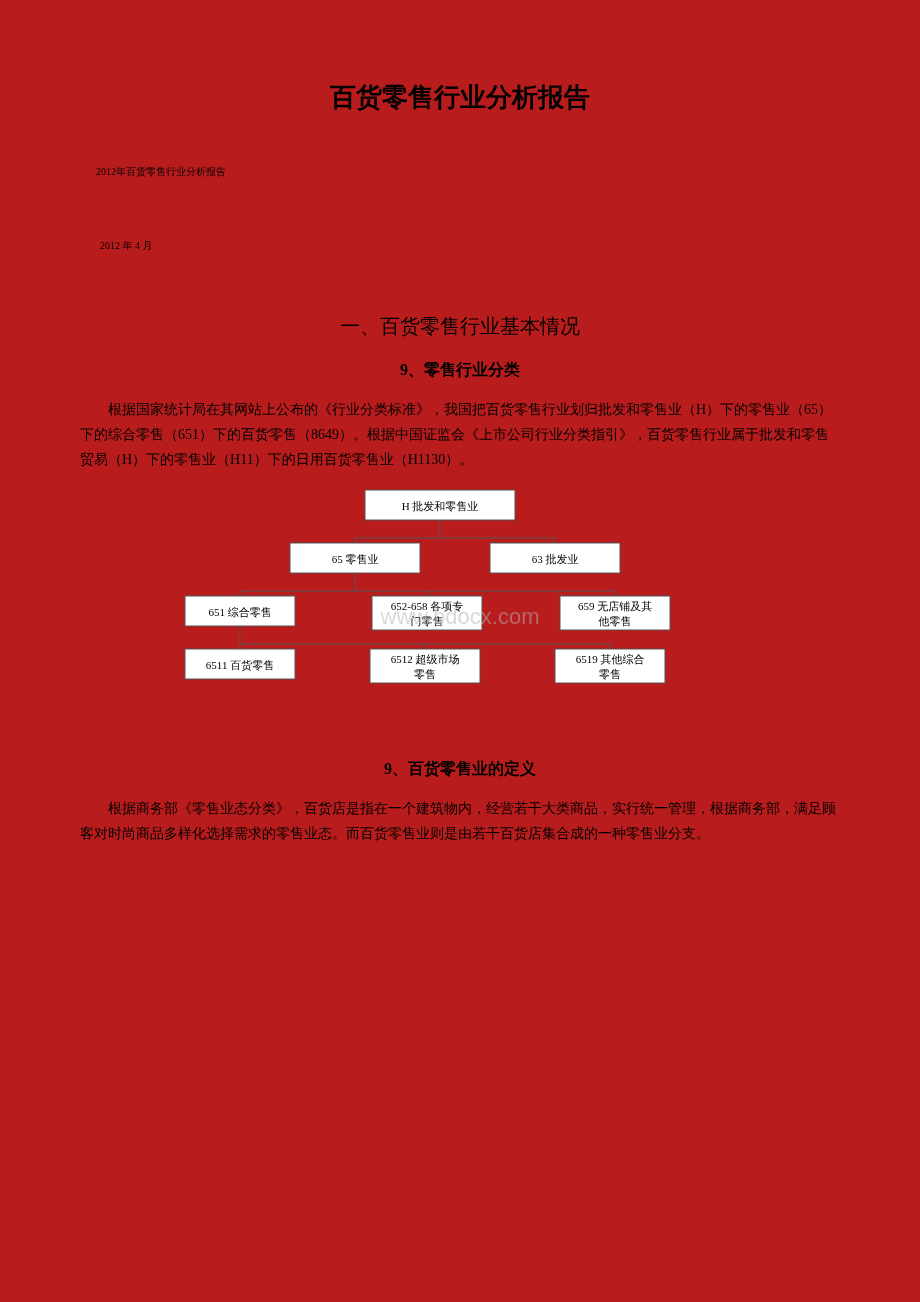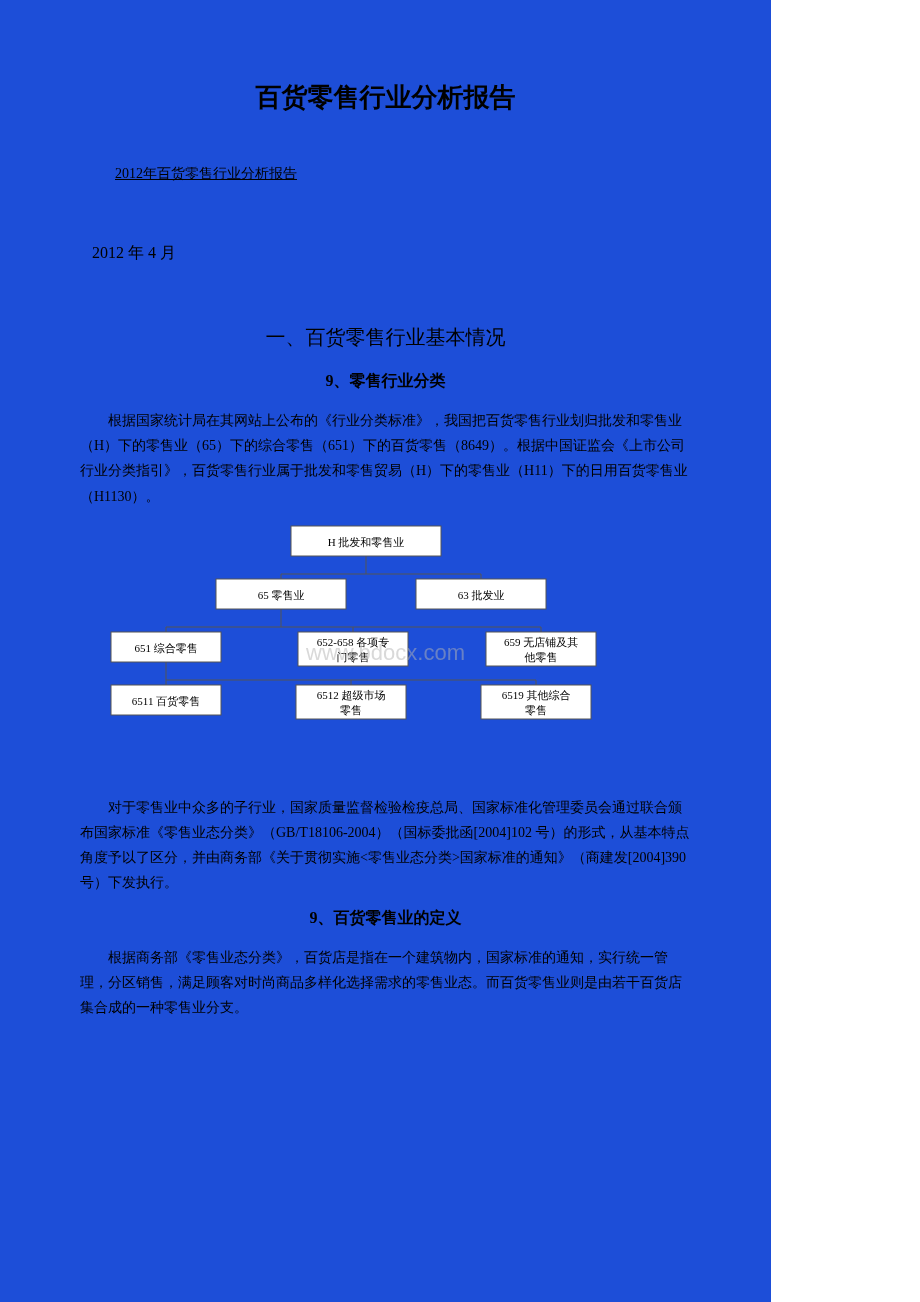--- a/index.html
+++ b/index.html
@@ -11,46 +11,45 @@
     body {
       background: #ffffff;
       font-family: "SimSun", "宋体", serif;
       font-size: 14px;
       color: #000000;
       width: 920px;
       min-height: 1302px;
     }
 
     .page-container {
-      width: 771px;
+      width: 920px;
       min-height: 1302px;
-      background: #1d4ed8;
+      background: #b91c1c;
       padding: 60px 80px;
     }
 
     .main-title {
       text-align: center;
       font-size: 26px;
       font-weight: bold;
       font-family: "SimHei", "黑体", sans-serif;
       margin-bottom: 50px;
       margin-top: 20px;
     }
 
     .subtitle-line {
-      font-size: 14px;
+      font-size: 10px;
       margin-bottom: 60px;
-      margin-left: 35px;
-      text-decoration: underline;
+      margin-left: 16px;
     }
 
     .date-line {
-      font-size: 16px;
+      font-size: 10px;
       margin-bottom: 60px;
-      margin-left: 12px;
+      margin-left: 20px;
     }
 
     .section-title {
       text-align: center;
       font-size: 20px;
       font-weight: normal;
       font-family: "SimHei", "黑体", sans-serif;
       margin-bottom: 20px;
     }
 
@@ -165,19 +164,18 @@
         <text x="245" y="178" text-anchor="middle">6512 超级市场</text>
         <text x="245" y="193" text-anchor="middle">零售</text>
 
         <rect x="375" y="164" width="110" height="34" fill="white" stroke="#555" stroke-width="1"></rect>
         <text x="430" y="178" text-anchor="middle">6519 其他综合</text>
         <text x="430" y="193" text-anchor="middle">零售</text>
       </svg>
     </div>
   </div>
 
-  <div class="paragraph">对于零售业中众多的子行业，国家质量监督检验检疫总局、国家标准化管理委员会通过联合颁布国家标准《零售业态分类》（GB/T18106-2004）（国标委批函[2004]102 号）的形式，从基本特点角度予以了区分，并由商务部《关于贯彻实施&lt;零售业态分类&gt;国家标准的通知》（商建发[2004]390 号）下发执行。</div>
 
   <div class="subsection-title">9、百货零售业的定义</div>
 
-  <div class="paragraph">根据商务部《零售业态分类》，百货店是指在一个建筑物内，国家标准的通知，实行统一管理，分区销售，满足顾客对时尚商品多样化选择需求的零售业态。而百货零售业则是由若干百货店集合成的一种零售业分支。</div>
+  <div class="paragraph">根据商务部《零售业态分类》，百货店是指在一个建筑物内，经营若干大类商品，实行统一管理，根据商务部，满足顾客对时尚商品多样化选择需求的零售业态。而百货零售业则是由若干百货店集合成的一种零售业分支。</div>
 
 </div>
 
 </body></html>

